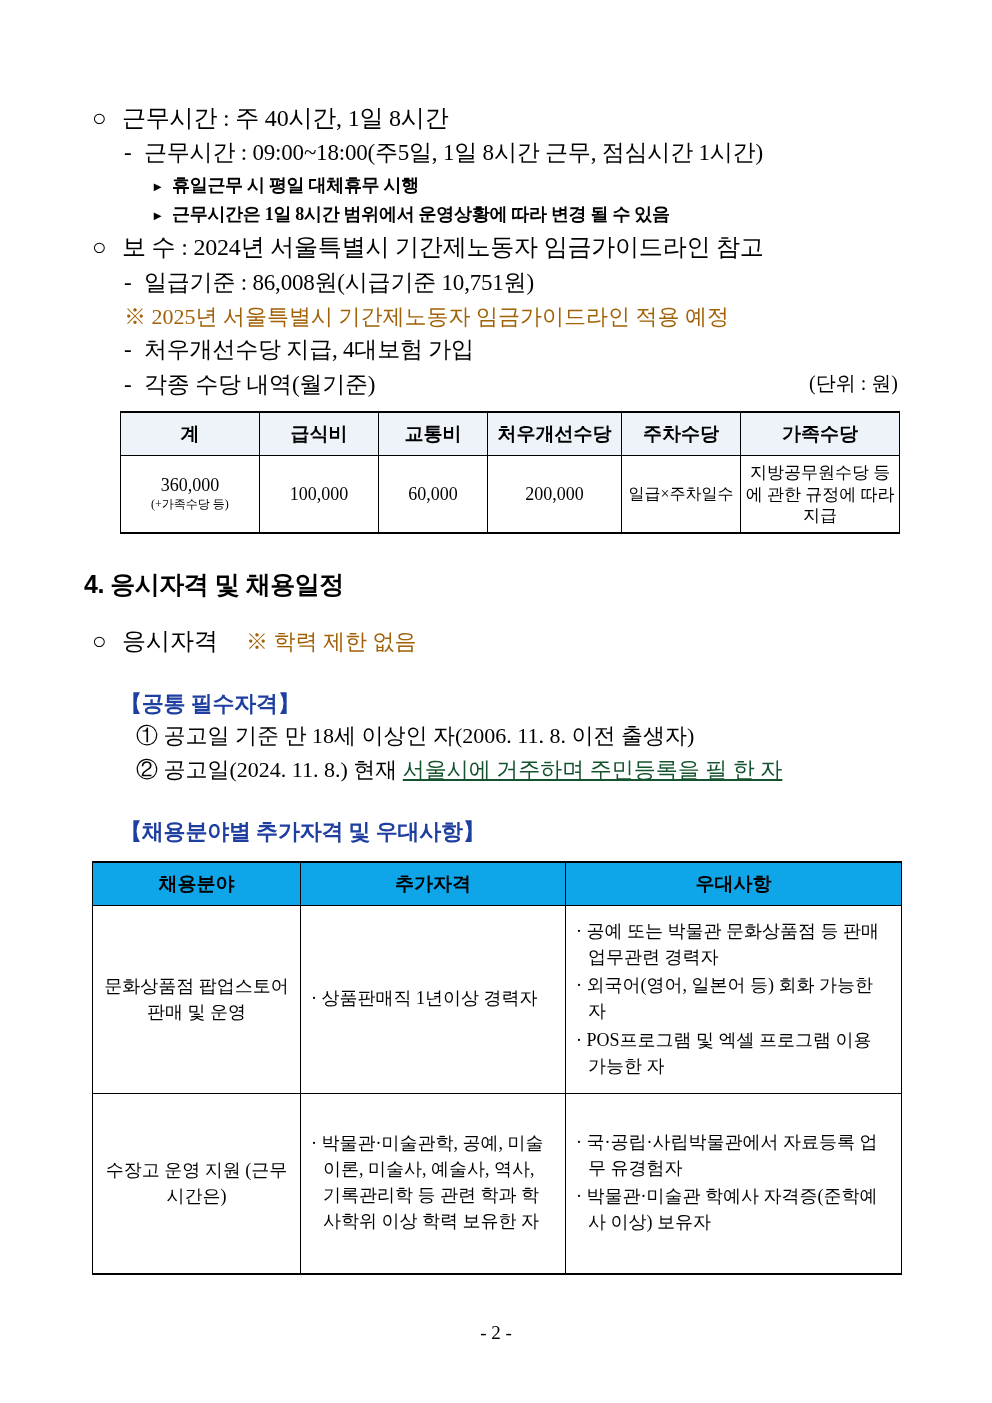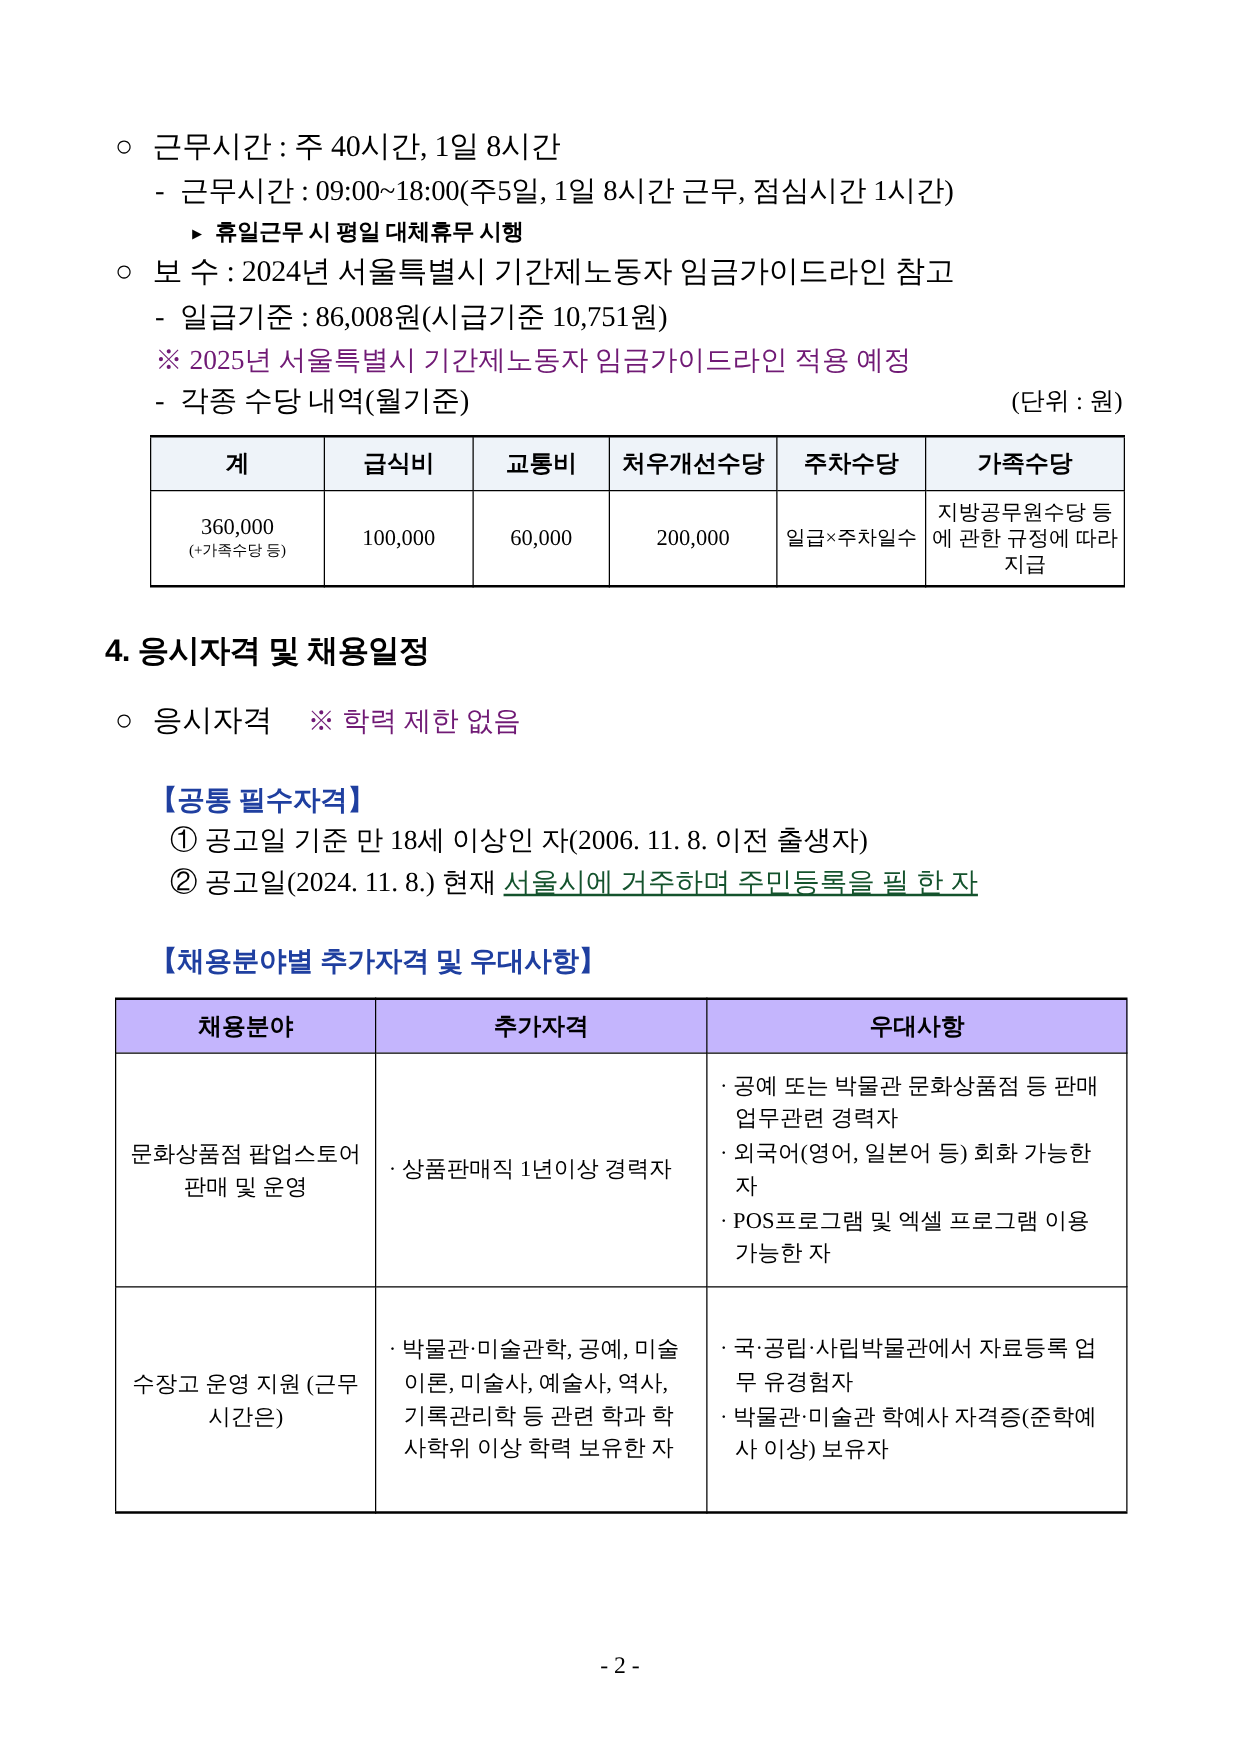--- a/index.html
+++ b/index.html
@@ -57,21 +57,21 @@
     margin-left: 62px;
     white-space: nowrap;
     letter-spacing: -0.3px;
   }
   .l3 .tri {
     display: inline-block;
     width: 18px;
     font-size: 14px;
   }
   .note-blue {
-    color: #701a75;
+    color: #a16207;
     font-size: 22px;
     line-height: 1.5;
     margin-left: 32px;
     white-space: nowrap;
   }
   .unit-line {
     text-align: right;
     font-size: 20px;
     margin-top: -32px;
     margin-right: 4px;
@@ -133,21 +133,21 @@
     margin-left: 0px;
     width: 810px;
     border-top: 2px solid #000;
     border-bottom: 2px solid #000;
   }
   .qual-table th, .qual-table td {
     border: 1px solid #000;
     vertical-align: middle;
   }
   .qual-table th {
-    background: #c4b5fd;
+    background: #0ea5e9;
     font-size: 19px;
     font-weight: bold;
     text-align: center;
     height: 40px;
   }
   .qual-table td {
     font-size: 18px;
     line-height: 1.45;
     padding: 12px 10px;
   }
@@ -219,28 +219,34 @@
 
     <div class="l1">
       <span class="marker">○</span><span>근무시간 : 주 40시간, 1일 8시간</span>
     </div>
     <div class="l2">
       <span class="dash">-</span><span>근무시간 : 09:00~18:00(주5일, 1일 8시간 근무, 점심시간 1시간)</span>
     </div>
     <div class="l3">
       <span class="tri">▸</span><span>휴일근무 시 평일 대체휴무 시행</span>
     </div>
+    <div class="l3">
+      <span class="tri">▸</span><span>근무시간은 1일 8시간 범위에서 운영상황에 따라 변경 될 수 있음</span>
+    </div>
 
     <div class="l1">
       <span class="marker">○</span><span>보      수 : 2024년 서울특별시 기간제노동자 임금가이드라인 참고</span>
     </div>
     <div class="l2">
       <span class="dash">-</span><span>일급기준 : 86,008원(시급기준 10,751원)</span>
     </div>
     <div class="note-blue">※ 2025년 서울특별시 기간제노동자 임금가이드라인 적용 예정</div>
+    <div class="l2">
+      <span class="dash">-</span><span>처우개선수당 지급, 4대보험 가입</span>
+    </div>
     <div class="l2">
       <span class="dash">-</span><span>각종 수당 내역(월기준)</span>
     </div>
     <div class="unit-line">(단위 : 원)</div>
 
     <table class="pay-table">
       <thead>
         <tr>
           <th style="width:130px">계</th>
           <th style="width:110px">급식비</th>

